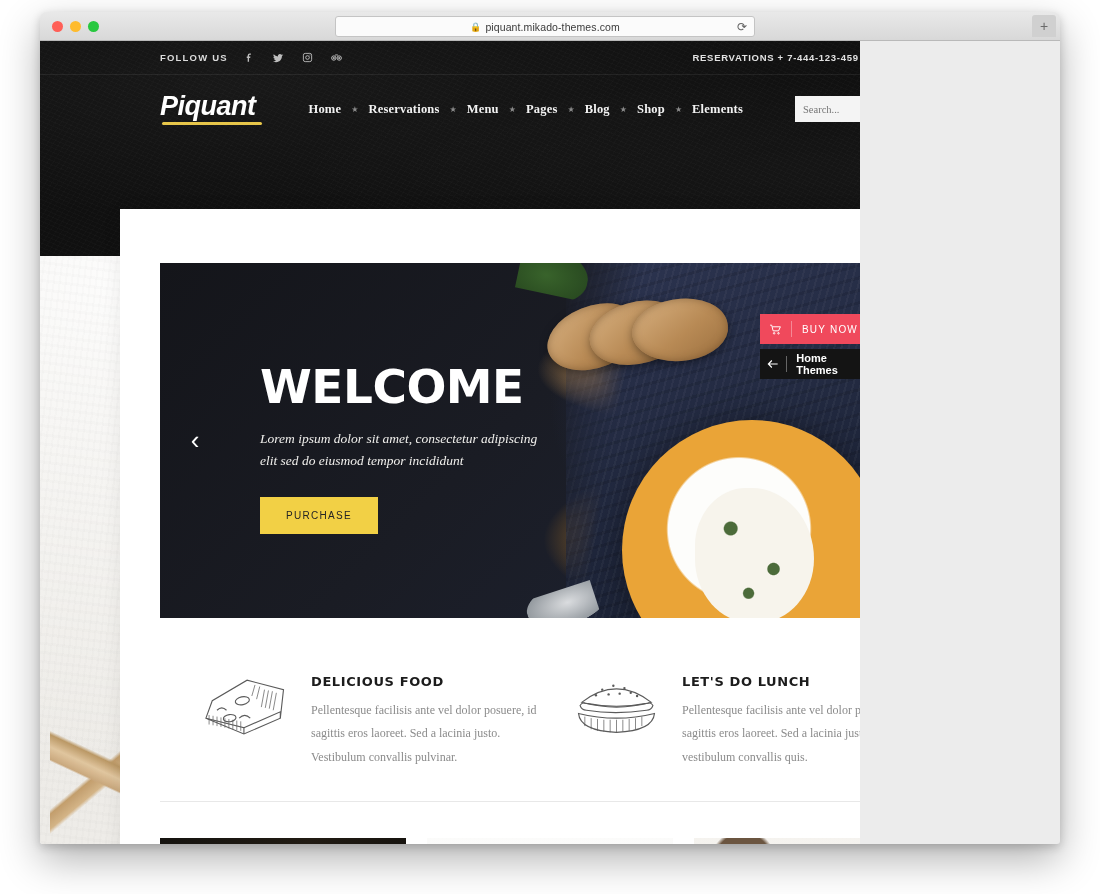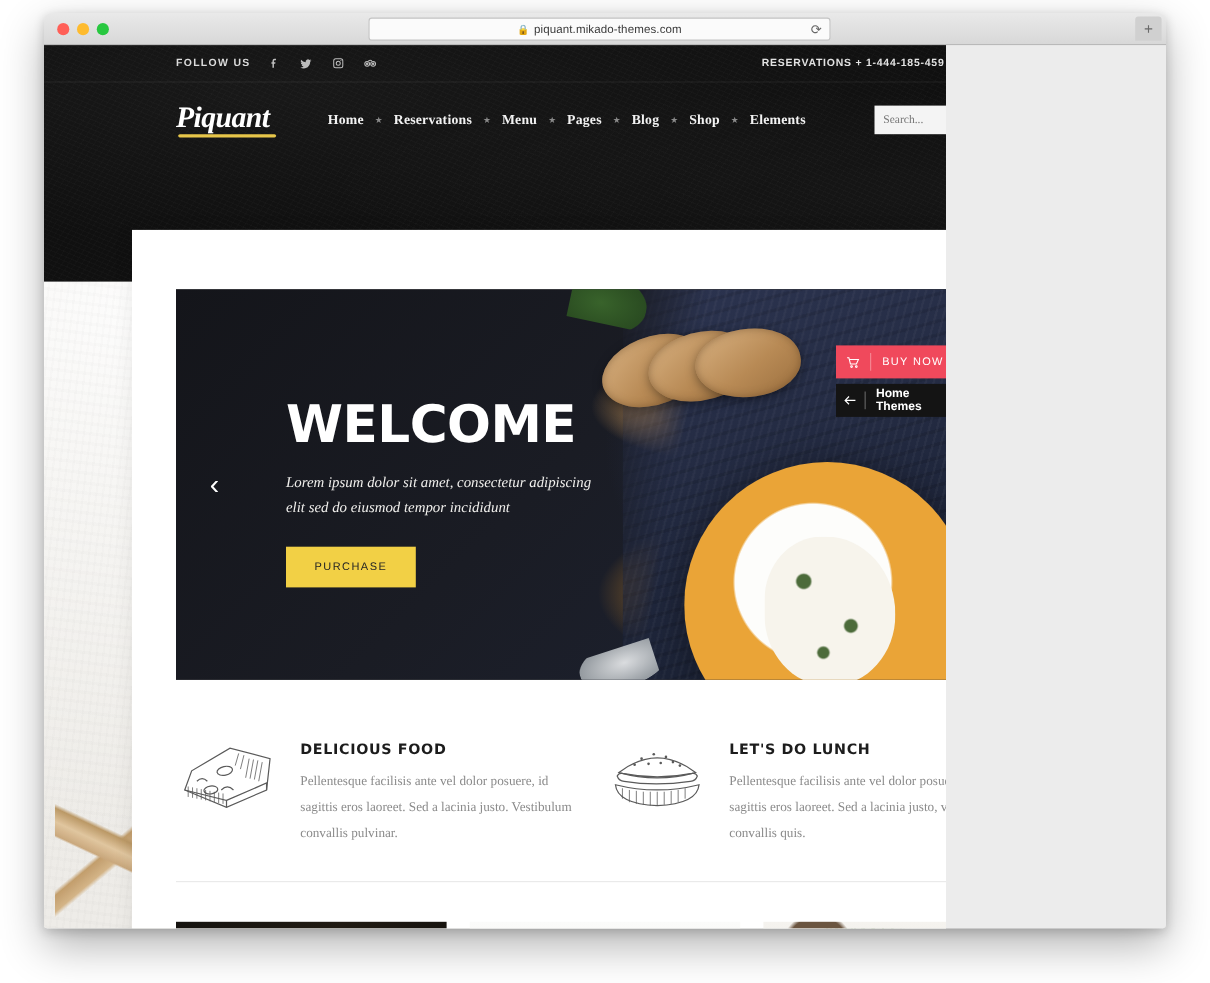--- a/index.html
+++ b/index.html
@@ -133,21 +133,21 @@
   .book-now{ color:#e9e9e9; font-size:9.5px; font-weight:bold; letter-spacing:1px; }
   .burger{ display:flex; flex-direction:column; gap:2.5px; width:13px; }
   .burger i{ display:block; height:1.6px; background:#d8d8d8; }
 
   .mainnav{
     position:relative; z-index:2; height:68px; display:flex; align-items:center;
     padding:0 80px 0 120px; gap:24px;
   }
   .logo{
     position:relative; color:#fff; font-size:27px; line-height:1;
-    font-family:Liberation Serif, serif; font-style:italic; font-weight:bold;
+    font-family:Liberation Sans, sans-serif; font-style:italic; font-weight:bold;
     letter-spacing:-.5px; padding-bottom:5px;
   }
   .logo::after{
     content:""; position:absolute; left:2px; right:-6px; bottom:0; height:3px;
     background:#e7c64a; border-radius:2px;
   }
   .navlist{ display:flex; align-items:center; gap:0; margin-left:20px; }
   .navlink{
     color:#f2f2f2; font-size:12.5px; font-weight:bold; letter-spacing:.2px;
     font-family:"Liberation Serif", serif; padding:0 9px;
@@ -252,21 +252,21 @@
   }
   .arrow{
     position:absolute; top:50%; transform:translateY(-50%); z-index:4;
     color:#fff; font-size:26px; width:30px; height:30px;
     display:flex; align-items:center; justify-content:center;
   }
   .arrow.left{ left:20px; } .arrow.right{ right:22px; }
 
   
   .features{
-    display:flex; gap:0; padding:34px 40px 0 40px;
+    display:flex; gap:0; padding:34px 40px 0 40px;margin-left:38px;
   }
   .feature{ width:50%; display:flex; gap:18px; padding-right:28px; }
   .feat-icon{ flex:0 0 95px; height:75px; }
   .feat-icon svg{ width:95px; height:75px; display:block; }
   .feat-title{
     font-size:13px; font-weight:bold; letter-spacing:.6px; color:#1c1c1c;
     font-family:"DejaVu Sans", sans-serif; margin:6px 0 10px;
   }
   .feat-text{
     font-size:12px; line-height:1.95; color:#8b8b8b;
@@ -365,21 +365,21 @@
                   <circle cx="7" cy="13" r="4"></circle>
                   <circle cx="17" cy="13" r="4"></circle>
                   <circle cx="7" cy="13" r="1.2" fill="#bdbdbd"></circle>
                   <circle cx="17" cy="13" r="1.2" fill="#bdbdbd"></circle>
                   <path d="M9 8c2-1.2 4-1.2 6 0"></path>
                 </svg>
             </span>
           </div>
 
           <div class="topbar-right">
-            <span class="resv">RESERVATIONS + 1-444-185-459</span>
+            <span class="resv">RESERVATIONS + 7-444-123-459</span>
             <span class="book-wrap">
               <span>
                 <svg viewBox="0 0 24 24" width="11" height="12" fill="none" stroke="#d8d8d8" stroke-width="2">
                     <rect x="4" y="4" width="16" height="17" rx="1.5"></rect>
                     <path d="M4 9h16M9 2v4M15 2v4"></path>
                   </svg>
               </span>
               <span class="book-now">BOOK NOW</span>
             </span>
             <span class="burger">

